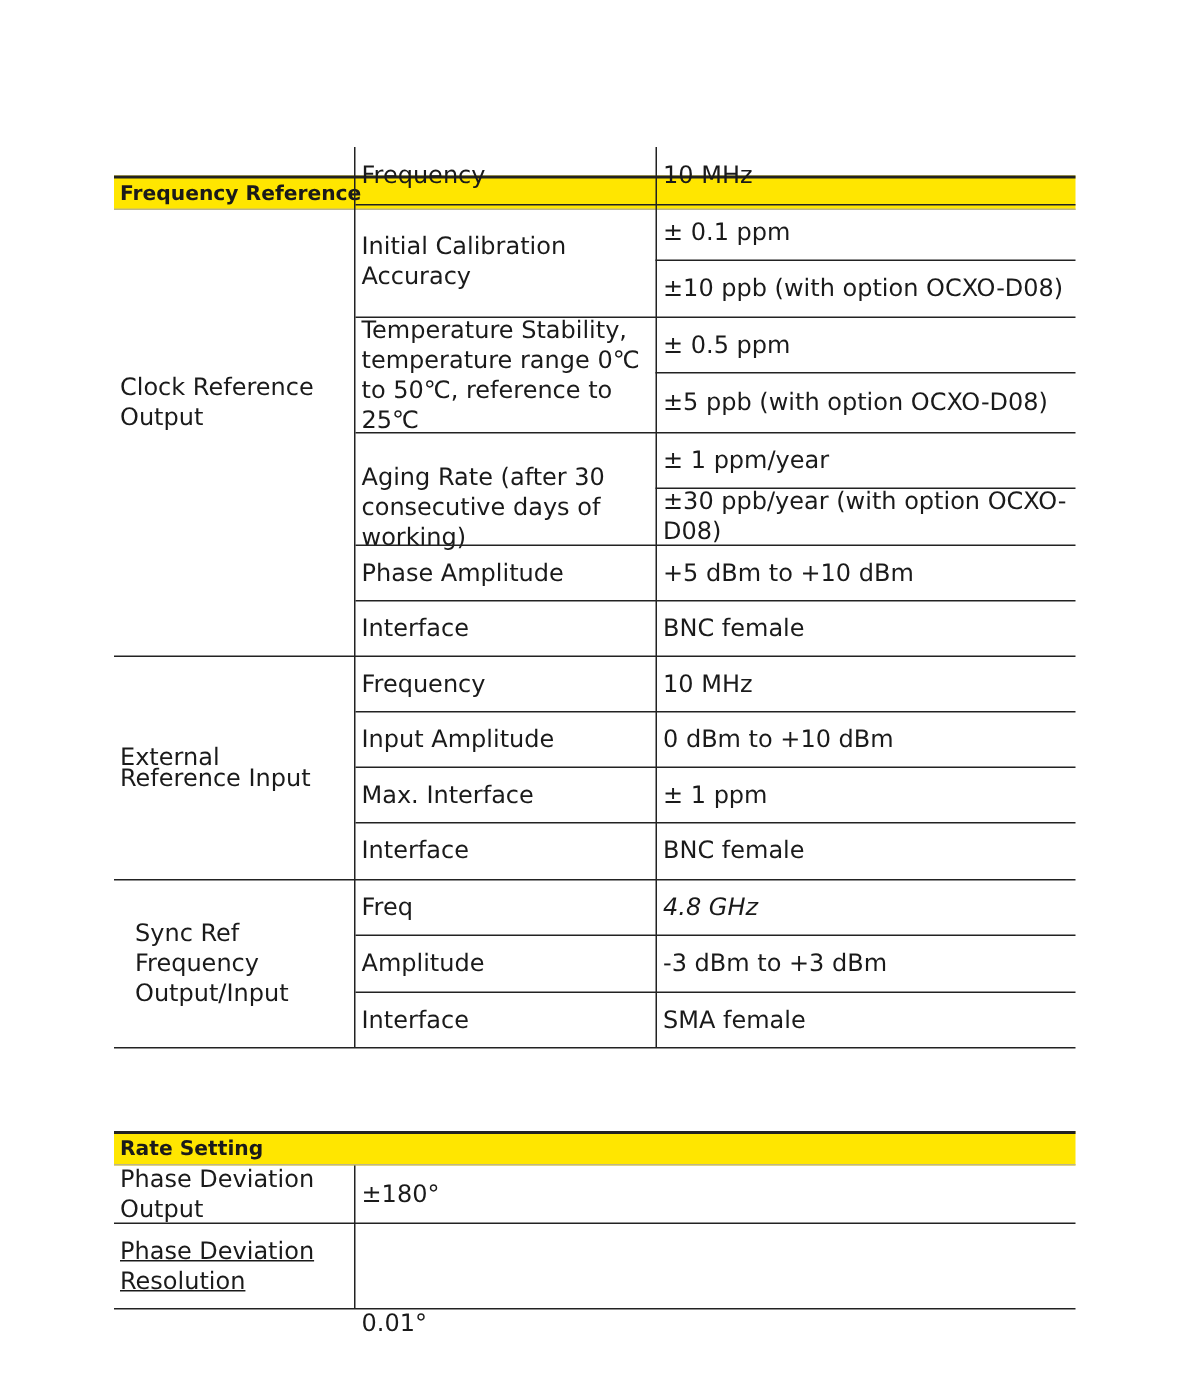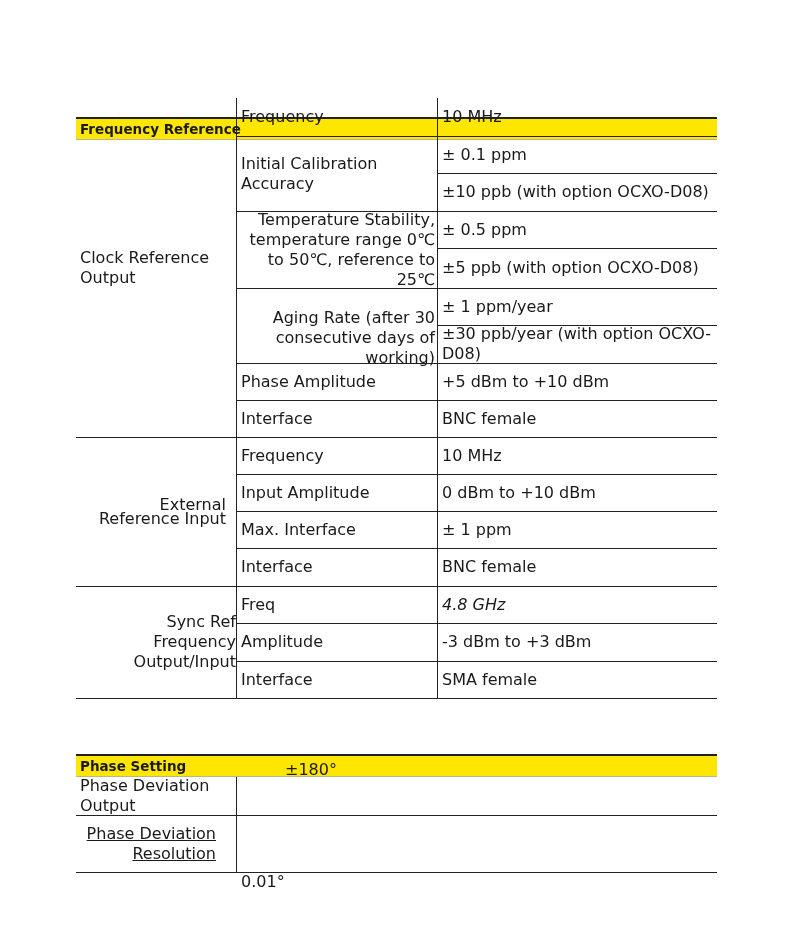--- a/index.html
+++ b/index.html
@@ -6,21 +6,21 @@
   body { width:793px; height:933px; position:relative; overflow:hidden;
          font-family:"DejaVu Sans", sans-serif; color:#1a1a1a; }
   .sec-head { position:absolute; left:76px; width:641px; height:23px;
               background:#ffe600; border-top:2px solid #222;
               border-bottom:1px solid #bdb58a; box-sizing:border-box;
               font-weight:bold; font-size:13.5px; line-height:21px; padding-left:4px; }
   .cell { position:absolute; font-size:16px; line-height:20px; box-sizing:border-box;
           padding-left:4px; display:flex; align-items:center; }
   .hline { position:absolute; height:0; border-top:1.5px solid #222; }
   .vline { position:absolute; width:0; border-left:1.5px solid #222; }
-  .multi { white-space:normal;text-align:right; }
+  .multi { white-space:normal; }
 </style>
 </head>
 <body>
 
 <div class="sec-head" style="top:75px;margin-top:42px;">Frequency Reference</div>
 
 <div class="vline" style="left:236px; top:98px; height:600px;"></div>
 <div class="vline" style="left:437px; top:98px; height:600px;"></div>
 
 <div class="cell" style="left:76px; top:98px; width:160px; height:339px;">Clock Reference Output</div>
@@ -78,22 +78,22 @@
 <div class="hline" style="left:237px; top:623px; width:480px;"></div>
 
 <div class="cell" style="left:237px; top:623px; width:200px; height:38px;">Amplitude</div>
 <div class="cell" style="left:438px; top:623px; width:279px; height:38px;">-3 dBm to +3 dBm</div>
 <div class="hline" style="left:237px; top:661px; width:480px;"></div>
 
 <div class="cell" style="left:237px; top:661px; width:200px; height:37px;">Interface</div>
 <div class="cell" style="left:438px; top:661px; width:279px; height:37px;">SMA female</div>
 <div class="hline" style="left:76px; top:698px; width:641px;"></div>
 
-<div class="sec-head" style="top:754px;">Phase Setting</div>
+<div class="sec-head" style="top:754px;">Rate Setting</div>
 <div class="vline" style="left:236px; top:777px; height:95px;"></div>
 
 <div class="cell" style="left:76px; top:777px; width:160px; height:38px;">Phase Deviation Output</div>
-<div class="cell" style="left:237px; top:751px; width:480px; height:38px;margin-left:44px;">±180°</div>
+<div class="cell" style="left:237px; top:777px; width:480px; height:38px;">±180°</div>
 <div class="hline" style="left:76px; top:815px; width:641px;"></div>
 
 <div class="cell multi" style="left:76px; top:815px; width:140px; height:57px;text-decoration:underline;">Phase Deviation Resolution</div>
 <div class="cell" style="left:237px; top:853px; width:480px; height:57px;text-align:right;">0.01°</div>
 <div class="hline" style="left:76px; top:872px; width:641px;"></div>
 
 </body></html>

